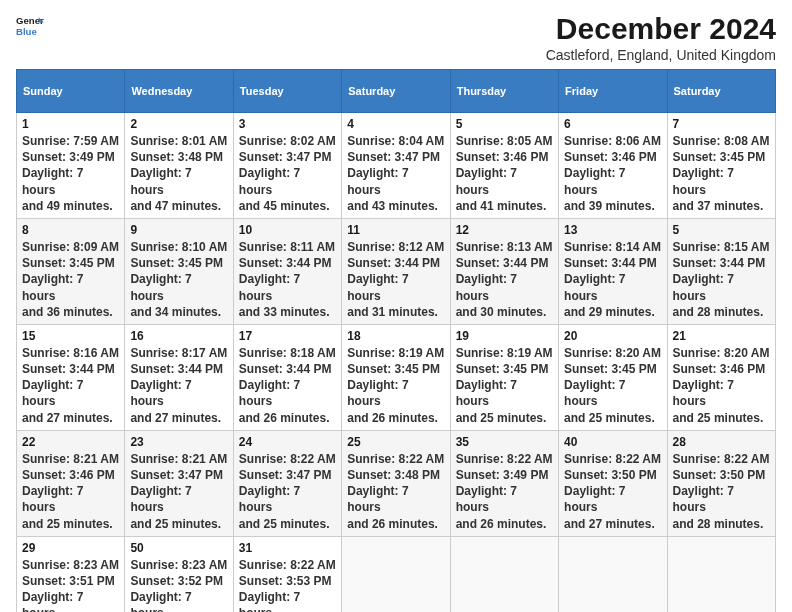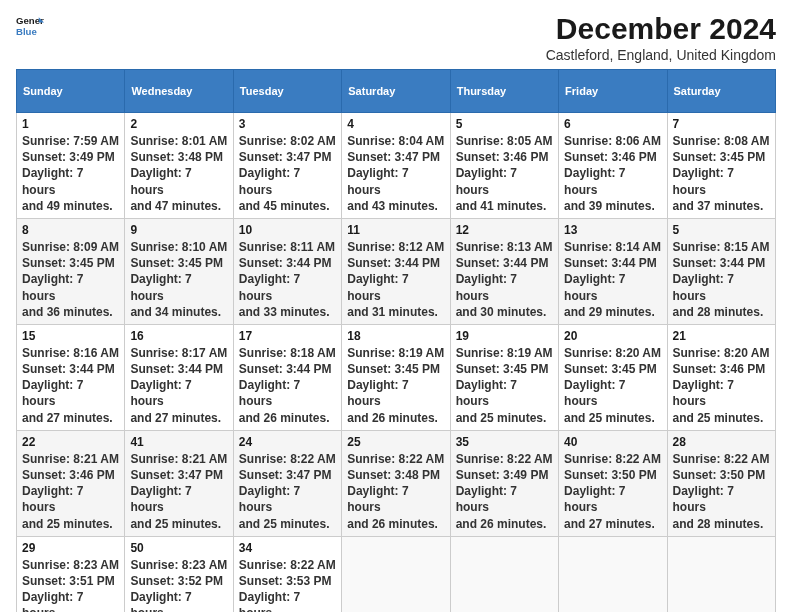--- a/index.html
+++ b/index.html
@@ -207,21 +207,21 @@
             <span class="day-number">21</span>
             <div class="day-info">Sunrise: 8:20 AM<br>Sunset: 3:46 PM<br>Daylight: 7 hours<br>and 25 minutes.</div>
           </td>
         </tr>
         <tr>
           <td>
             <span class="day-number">22</span>
             <div class="day-info">Sunrise: 8:21 AM<br>Sunset: 3:46 PM<br>Daylight: 7 hours<br>and 25 minutes.</div>
           </td>
           <td>
-            <span class="day-number">41</span>
+            <span class="day-number">23</span>
             <div class="day-info">Sunrise: 8:21 AM<br>Sunset: 3:47 PM<br>Daylight: 7 hours<br>and 25 minutes.</div>
           </td>
           <td>
             <span class="day-number">24</span>
             <div class="day-info">Sunrise: 8:22 AM<br>Sunset: 3:47 PM<br>Daylight: 7 hours<br>and 25 minutes.</div>
           </td>
           <td>
             <span class="day-number">25</span>
             <div class="day-info">Sunrise: 8:22 AM<br>Sunset: 3:48 PM<br>Daylight: 7 hours<br>and 26 minutes.</div>
           </td>
@@ -241,21 +241,21 @@
         <tr>
           <td>
             <span class="day-number">29</span>
             <div class="day-info">Sunrise: 8:23 AM<br>Sunset: 3:51 PM<br>Daylight: 7 hours<br>and 28 minutes.</div>
           </td>
           <td>
             <span class="day-number">50</span>
             <div class="day-info">Sunrise: 8:23 AM<br>Sunset: 3:52 PM<br>Daylight: 7 hours<br>and 29 minutes.</div>
           </td>
           <td>
-            <span class="day-number">34</span>
+            <span class="day-number">31</span>
             <div class="day-info">Sunrise: 8:22 AM<br>Sunset: 3:53 PM<br>Daylight: 7 hours<br>and 30 minutes.</div>
           </td>
           <td class="empty-cell"></td>
           <td class="empty-cell"></td>
           <td class="empty-cell"></td>
           <td class="empty-cell"></td>
         </tr>
       </tbody>
   </table>
 </div>

